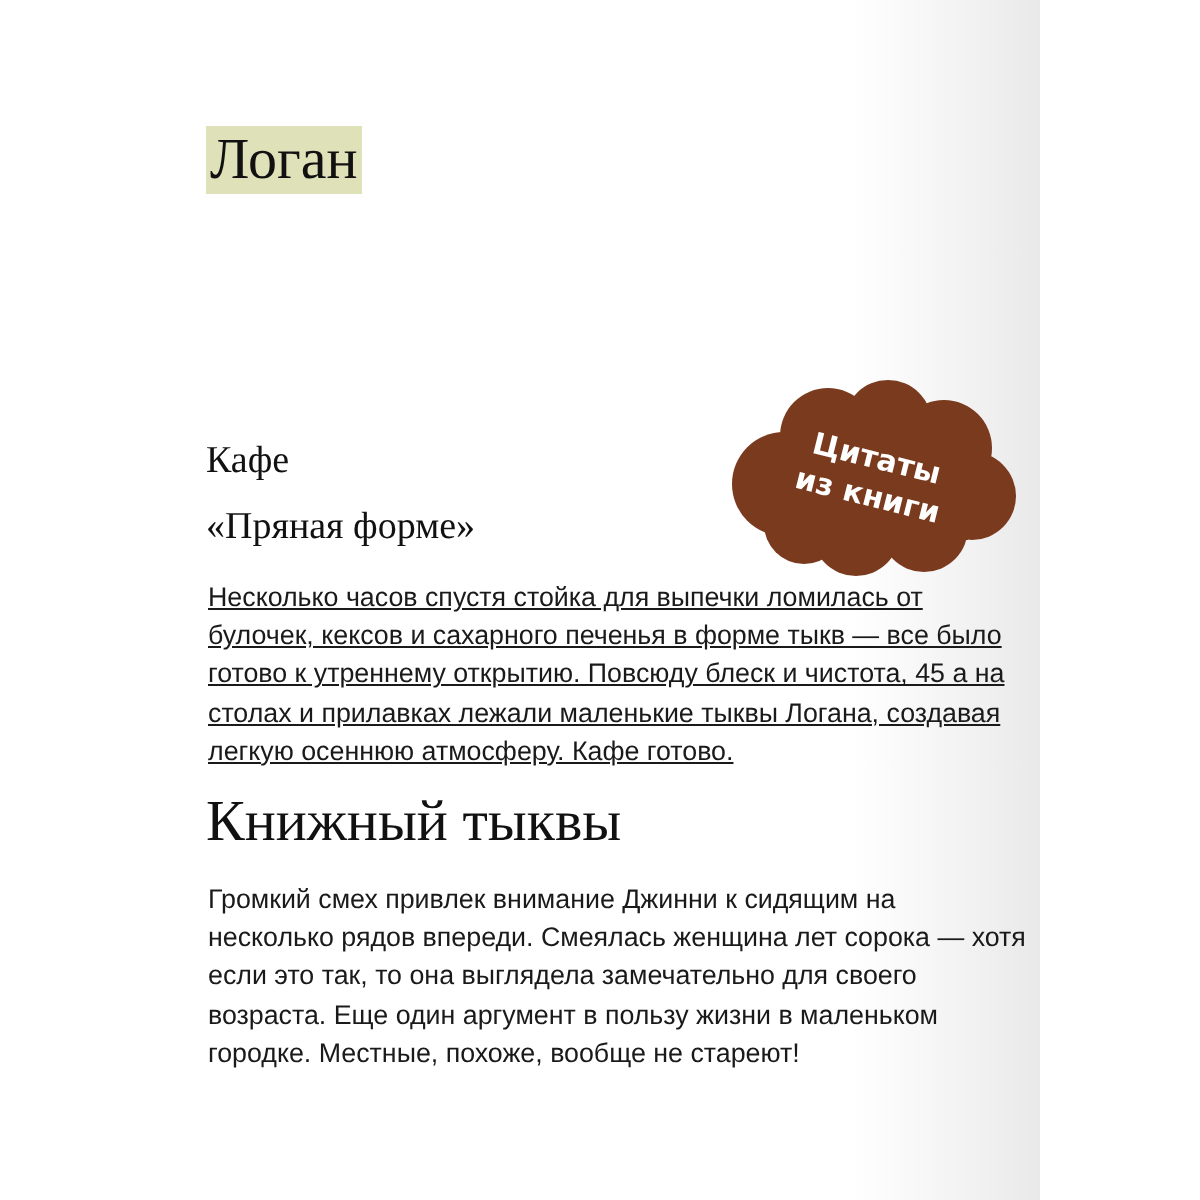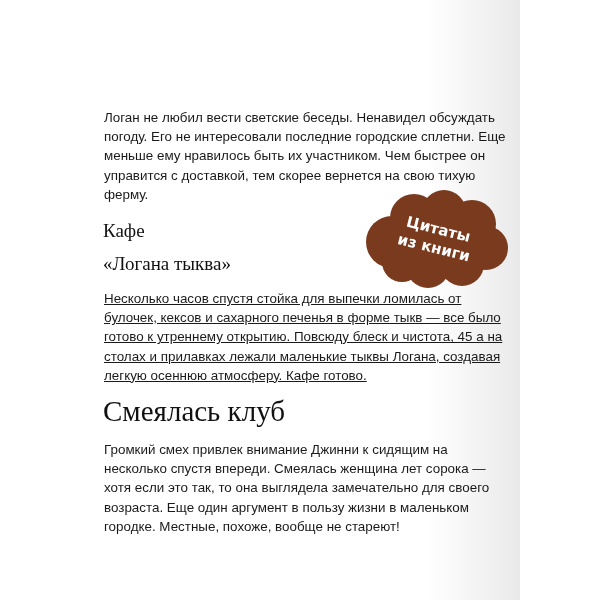--- a/index.html
+++ b/index.html
@@ -30,30 +30,30 @@
       position: absolute; left: 0; top: 0; width: 148px; height: 98px;
       display: flex; flex-direction: column; align-items: center; justify-content: center;
       transform: rotate(14deg); color: #ffffff; font-weight: bold;
       font-family: "DejaVu Sans", sans-serif; font-size: 15px; line-height: 19px;
     }
   </style>
 </head>
 <body>
 
 <div class="page">
-  <div class="p p1">Логан не любил вести светские беседы. Ненавидел обсуждать погоду. Его не интересовали последние городские сплетни. Еще меньше ему нравилось быть их участником. Чем быстрее он управится с доставкой, тем скорее вернется на свою тихую ферму.</div>
+  <div class="h h1">Логан</div>
 
   <div class="h h2">
     <div>Кафе</div>
-    <div>«Логана тыква»</div>
+    <div>«Пряная форме»</div>
   </div>
   <div class="p p2">Несколько часов спустя стойка для выпечки ломилась от булочек, кексов и сахарного печенья в форме тыкв — все было готово к утреннему открытию. Повсюду блеск и чистота, 45 а на столах и прилавках лежали маленькие тыквы Логана, создавая легкую осеннюю атмосферу. Кафе готово.</div>
 
-  <div class="h h3">Смеялась клуб</div>
-  <div class="p p3">Громкий смех привлек внимание Джинни к сидящим на несколько спустя впереди. Смеялась женщина лет сорока — хотя если это так, то она выглядела замечательно для своего возраста. Еще один аргумент в пользу жизни в маленьком городке. Местные, похоже, вообще не стареют!</div>
+  <div class="h h3">Книжный тыквы</div>
+  <div class="p p3">Громкий смех привлек внимание Джинни к сидящим на несколько рядов впереди. Смеялась женщина лет сорока — хотя если это так, то она выглядела замечательно для своего возраста. Еще один аргумент в пользу жизни в маленьком городке. Местные, похоже, вообще не стареют!</div>
 
   <div class="cloud">
     <svg width="148" height="98" viewBox="0 0 148 98">
       <g fill="#7a3a1e">
         <circle cx="30" cy="52" r="26"></circle>
         <circle cx="52" cy="28" r="24"></circle>
         <circle cx="82" cy="22" r="22"></circle>
         <circle cx="110" cy="34" r="24"></circle>
         <circle cx="124" cy="58" r="22"></circle>
         <circle cx="100" cy="74" r="22"></circle>

